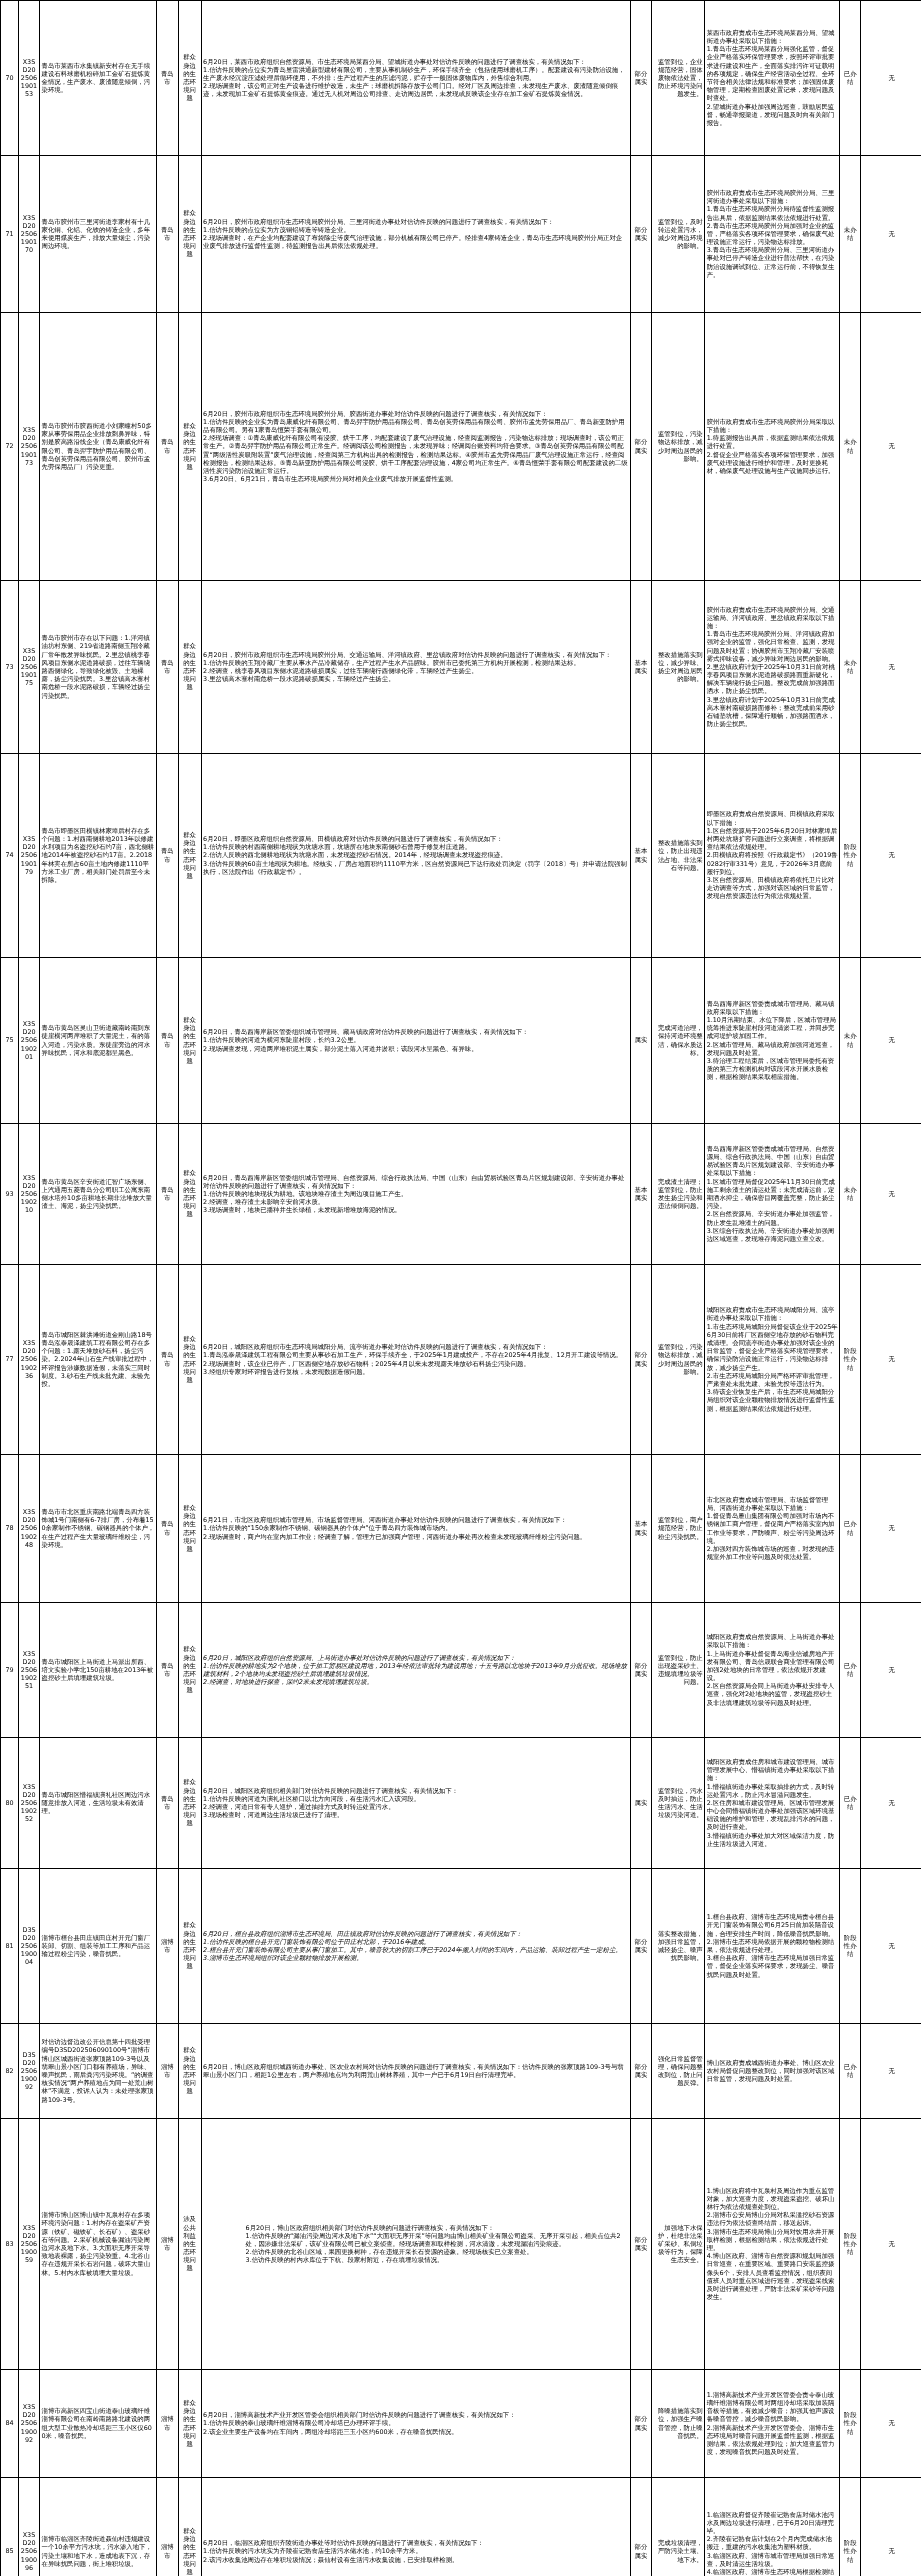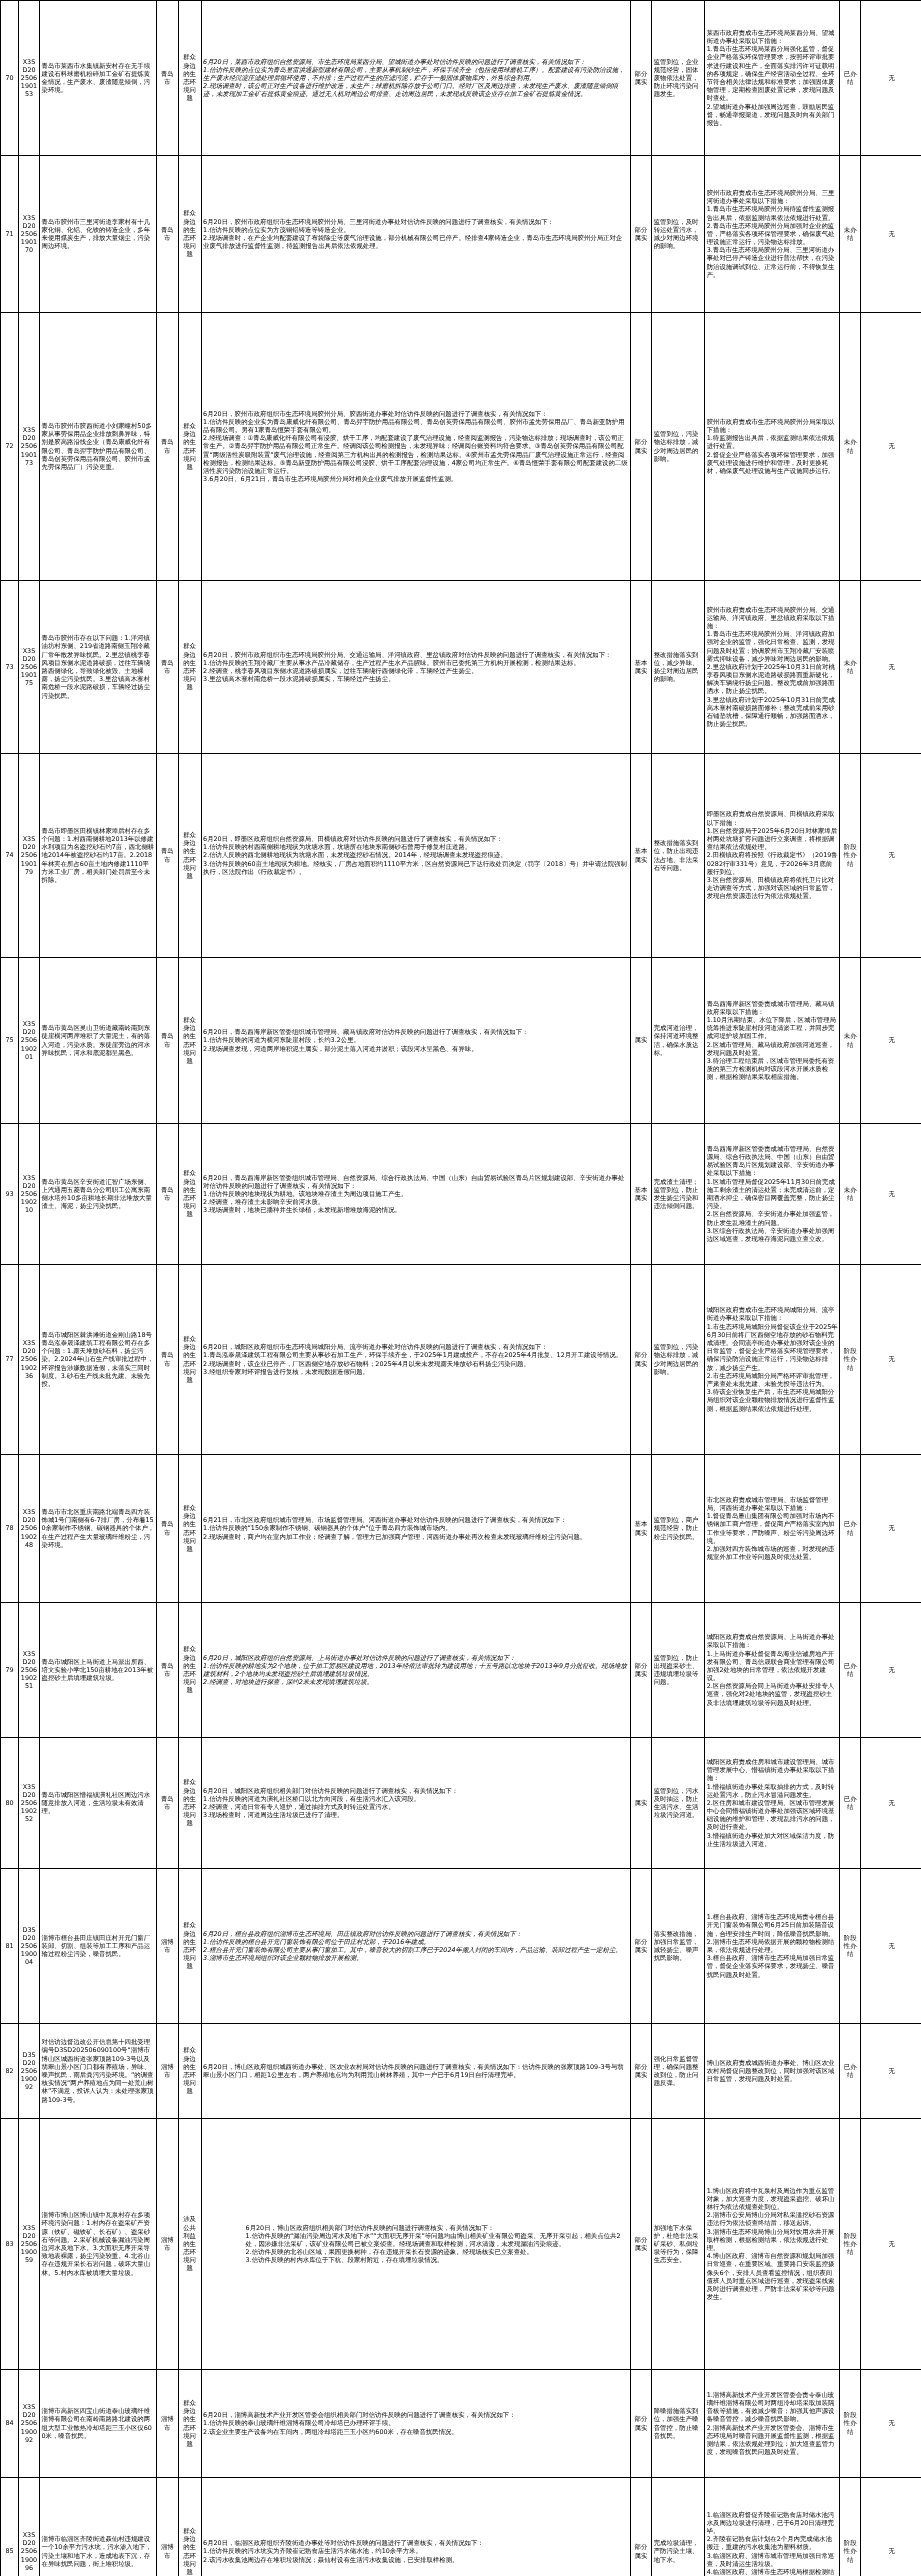--- a/index.html
+++ b/index.html
@@ -16,21 +16,21 @@
     box-sizing:border-box;
   }
   td.ctr{text-align:center;}
   td.c0{font-size:6.2px;}
   td.c1{font-size:6.2px;padding:0.5px 1px;}
   td.c2{font-size:7.2px;line-height:1.3;}
   td.c3{font-size:7.2px;}
   td.c4{font-size:6.7px;padding:0.5px 2.1px;}
   td.c5{font-size:6.4px;}
   td.c6{font-size:6.7px;}
-  td.c7{font-size:6.7px;}
+  td.c7{font-size:6.7px;text-align:right;}
   td.c8{font-size:6.4px;}
   td.c9{font-size:6.7px;}
   td.c10{font-size:6.7px;}
   table.report{border-bottom:1px solid #000;}
 </style>
 </head>
 <body>
 
 <table class="report">
   <colgroup>
@@ -46,21 +46,21 @@
     <col style="width:21px">
       <col style="width:62px">
   </colgroup>
   <tbody>
       <tr style="height: 155px;">
         <td class="c0 ctr">70</td>
         <td class="c1 ctr">X3SD202506190153</td>
         <td class="c2">青岛市莱西市水集镇新安村存在无手续建设石料球磨机粉碎加工金矿石提炼黄金情况，生产废水、废渣随意倾倒，污染环境。</td>
         <td class="c3 ctr">青岛市</td>
         <td class="c4 ctr">群众身边的生态环境问题</td>
-        <td class="c5" style="white-space: pre-wrap; font-style: italic;">6月20日，莱西市政府组织自然资源局、市生态环境局莱西分局、望城街道办事处对信访件反映的问题进行了调查核实，有关情况如下：
+        <td class="c5" style="white-space: pre-wrap;">6月20日，莱西市政府组织自然资源局、市生态环境局莱西分局、望城街道办事处对信访件反映的问题进行了调查核实，有关情况如下：
 1.信访件反映的点位实为青岛昱雷洪通新型建材有限公司，主要从事机制砂生产，环保手续齐全（包括使用球磨机工序）。配套建设有污染防治设施，生产废水经沉淀压滤处理后循环使用，不外排；生产过程产生的压滤污泥，贮存于一般固体废物库内，外售综合利用。
 2.现场调查时，该公司正对生产设备进行维护改造，未生产；球磨机拆除存放于公司门口。经对厂区及周边排查，未发现生产废水、废渣随意倾倒痕迹，未发现加工金矿石提炼黄金痕迹。通过无人机对周边公司排查、走访周边居民，未发现或反映该企业存在加工金矿石提炼黄金情况。</td>
         <td class="c6 ctr">部分属实</td>
         <td class="c7">监管到位，企业规范经营，固体废物依法处置，防止环境污染问题发生。</td>
         <td class="c8" style="white-space: pre-wrap;">莱西市政府责成市生态环境局莱西分局、望城街道办事处采取以下措施：
 1.青岛市生态环境局莱西分局强化监管，督促企业严格落实环保管理要求，按照环评审批要求进行建设和生产，全面落实排污许可证载明的各项规定，确保生产经营活动全过程、全环节符合相关法律法规和标准要求；加强固体废物管理，定期检查固废处置记录，发现问题及时查处。
 2.望城街道办事处加强周边巡查，鼓励居民监督，畅通举报渠道，发现问题及时向有关部门报告。</td>
         <td class="c9 ctr">已办结</td>
         <td class="c10 ctr">无</td>
       </tr>

